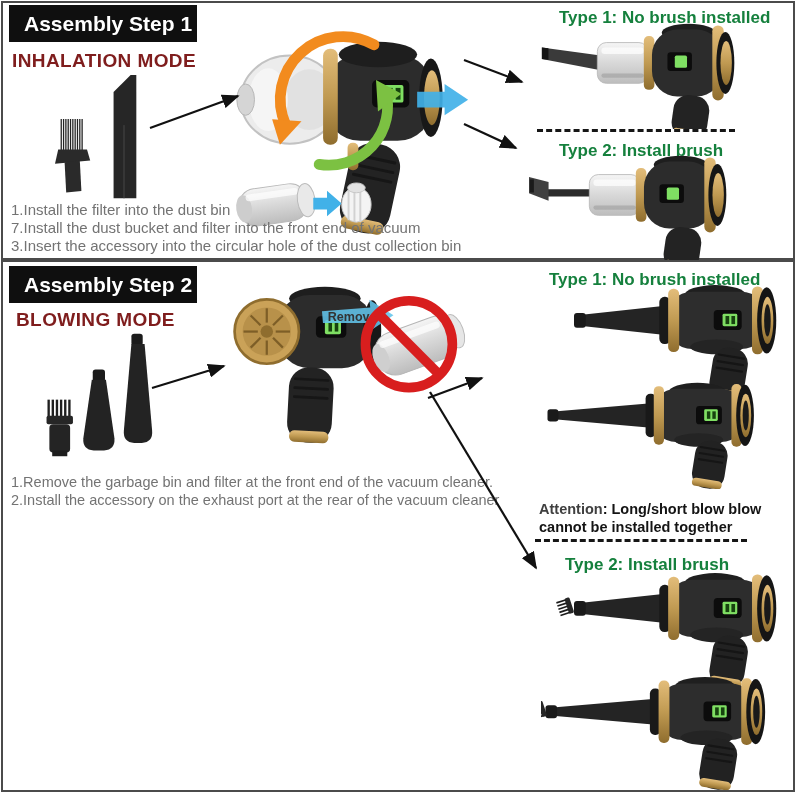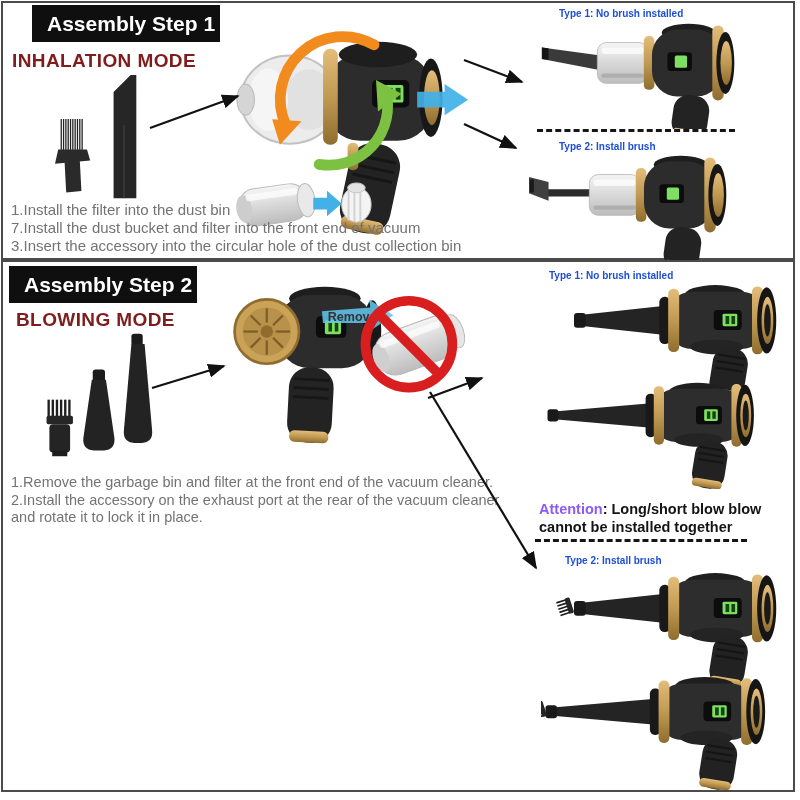--- a/index.html
+++ b/index.html
@@ -4,27 +4,27 @@
 <style>
   html,body{margin:0;padding:0;background:#fff;}
   .canvas{position:relative;width:800px;height:800px;background:#fff;
           font-family:"Liberation Sans",sans-serif;overflow:hidden;}
   .section{position:absolute;border:2px solid #4b4b4b;background:#fff;box-sizing:border-box;}
   #sec1{left:1px;top:1px;width:794px;height:259px;}
   #sec2{left:1px;top:260px;width:794px;height:532px;}
   .hdr{position:absolute;background:#0f0f0f;color:#fff;font-weight:bold;font-size:21px;
        width:188px;height:37px;display:flex;align-items:center;padding-left:15px;box-sizing:border-box;}
   .mode{position:absolute;font-weight:bold;font-size:19px;color:#7f1d1d;letter-spacing:.4px;}
-  .typelabel{position:absolute;font-weight:bold;font-size:10px;color:#1d4ed8;}
+  .typelabel{position:absolute;font-weight:bold;font-size:17px;color:#15803d;}
   .instr{position:absolute;color:#737373;}
   .instr.s1{font-size:15px;line-height:18px;}
   .instr.s2{font-size:14.5px;line-height:17.5px;}
   .dashed{position:absolute;border-top:3px dashed #161616;height:0;}
   .attn{position:absolute;font-size:14.5px;font-weight:bold;color:#141414;line-height:18px;width:258px;}
-  .attn .red{color:#8b5cf6;}
+  .attn .red{color:#404040;}
   .notice{position:absolute;border:1px solid #8a8a8a;background:#fff;box-sizing:border-box;}
   .notice p{margin:0;padding:32px 26px 0 20px;color:#e32222;font-weight:bold;
             font-size:19px;line-height:28px;text-indent:30px;}
   .abs{position:absolute;}
   .overlay{position:absolute;left:0;top:0;width:800px;height:800px;pointer-events:none;}
   svg{display:block;}
 </style>
 </head>
 <body>
 
@@ -89,21 +89,21 @@
         <rect x="-16" y="-10" width="13" height="2.3" fill="#1c1c1c"></rect>
         <rect x="-16" y="-5.5" width="13" height="2.3" fill="#1c1c1c"></rect>
         <rect x="-16" y="-1" width="13" height="2.3" fill="#1c1c1c"></rect>
         <rect x="-16" y="3.5" width="13" height="2.3" fill="#1c1c1c"></rect>
         <rect x="-16" y="8" width="13" height="2.3" fill="#1c1c1c"></rect>
       </g>
     </defs>
   </svg>
 
   <div class="section" id="sec1">
-    <div class="hdr" style="left:6px;top:2px;margin-left:23px;">
+    <div class="hdr" style="left:6px;top:2px;">
       <span>Assembly Step 1</span>
     </div>
     <div class="mode" style="left:9px;top:47px;">INHALATION MODE</div>
 
     <svg class="abs" style="left:48px;top:116px;" width="48" height="76" viewBox="0 0 60 95">
       <g fill="#222">
         <rect x="12" y="0" width="1.6" height="40"></rect>
           <rect x="14.9" y="0" width="1.6" height="40"></rect>
         <rect x="17.8" y="0" width="1.6" height="40"></rect>
           <rect x="20.7" y="0" width="1.6" height="40"></rect>
@@ -256,21 +256,20 @@
         <rect x="92" y="46" width="66" height="7" rx="3.5" fill="#ffffff" opacity="0.7"></rect>
         <ellipse cx="170" cy="62" rx="9" ry="18" fill="#e6e6e6" stroke="#bbb"></ellipse>
       </g>
       <circle cx="120" cy="60" r="45" fill="none" stroke="#d81e1e" stroke-width="10"></circle>
       <line x1="88" y1="28" x2="152" y2="92" stroke="#d81e1e" stroke-width="10"></line>
     </svg>
 
     <div class="instr s2" style="left:8px;top:212px;width:505px;">
       <div>1.Remove the garbage bin and filter at the front end of the vacuum cleaner.</div>
       <div>2.Install the accessory on the exhaust port at the rear of the vacuum cleaner</div>
-      <div>and rotate it to lock it in place.</div>
     </div>
 
     <div class="typelabel" style="left:546px;top:8px;">Type 1: No brush installed</div>
     <svg class="abs" style="left:546px;top:20px;" width="228" height="118" viewBox="0 0 310 160">
       <polygon points="158,32 48,44 48,60 158,72" fill="#242424"></polygon>
       <rect x="34" y="42" width="16" height="20" rx="4" fill="#1a1a1a"></rect>
       <use href="#g-gun2" x="120"></use>
     </svg>
     <svg class="abs" style="left:540px;top:118px;" width="212" height="109" viewBox="0 0 310 160">
       <polygon points="158,34 20,46 20,58 158,70" fill="#242424"></polygon>

